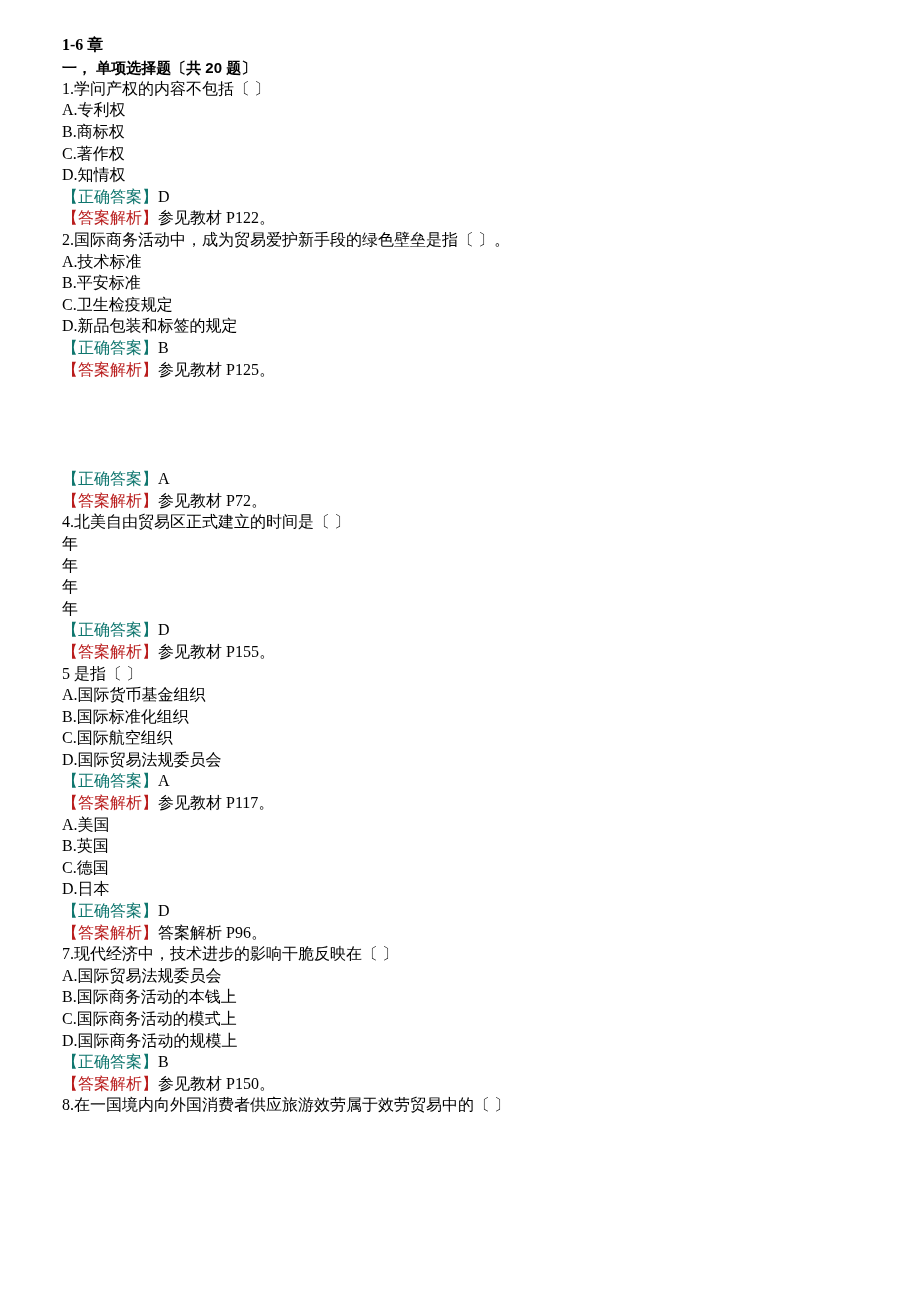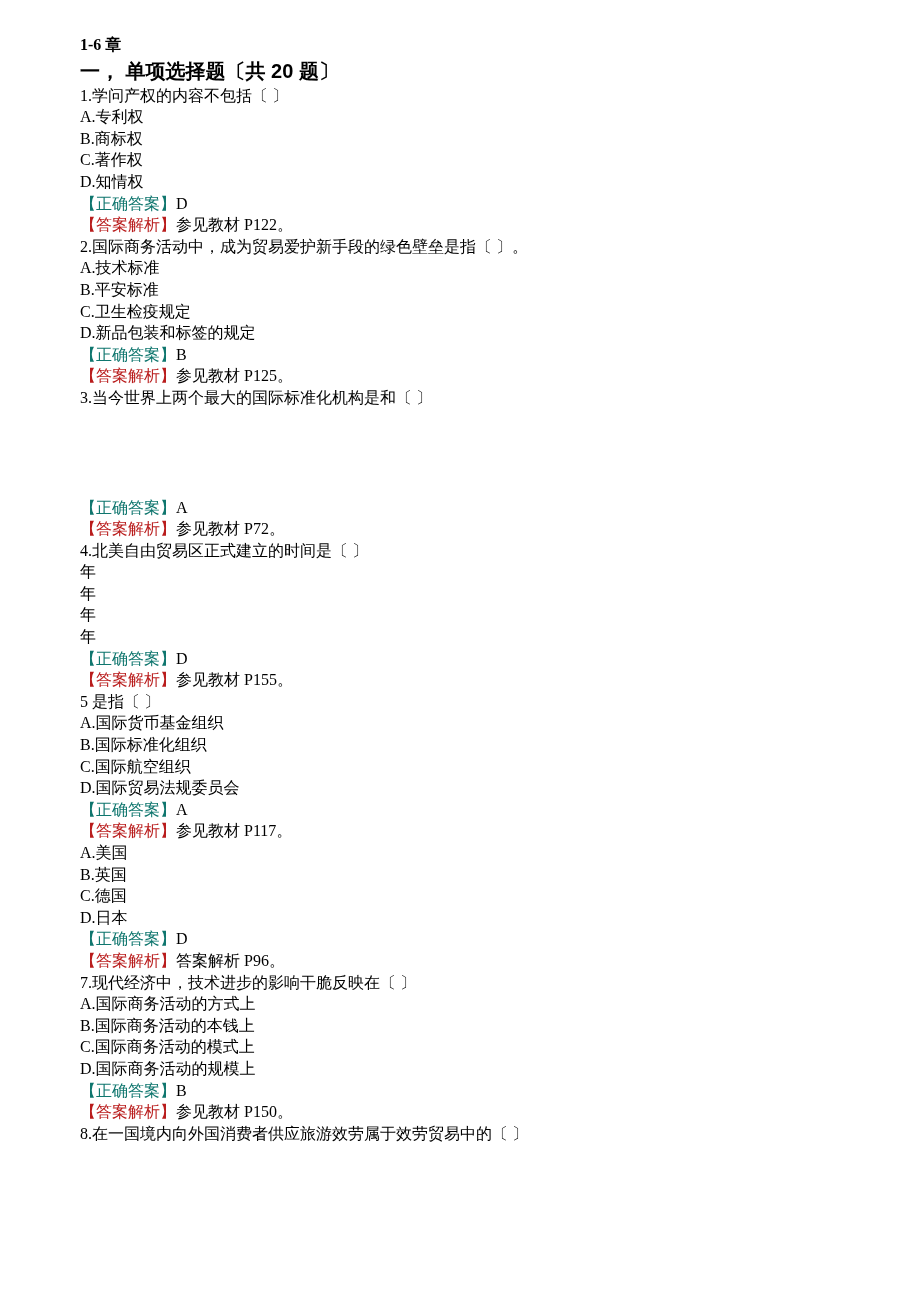--- a/index.html
+++ b/index.html
@@ -3,34 +3,34 @@
 <meta charset="utf-8">
 <style>
   body {
     margin: 0;
     padding: 0;
     background: #ffffff;
     width: 920px;
     font-family: "SimSun", "宋体", serif;
   }
   .page {
-    padding: 34px 0 0 80px;
+    padding: 34px 0 0 62px;
     width: 700px;
     line-height: 1.35;
     font-size: 16px;
     color: #000000;
   }
   .chapter {
     font-family: "SimSun", "宋体", serif;
     font-size: 16px;
     font-weight: bold;
   }
   .section-title {
     font-family: "SimHei", "黑体", sans-serif;
-    font-size: 20px;
+    font-size: 15px;
     font-weight: bold;
     margin-top: 2px;
   }
   .line {
     margin: 0;
   }
   .gap {
     height: 88px;
   }
   .correct {
@@ -56,21 +56,20 @@
   <div class="line"><span class="analysis">【答案解析】</span><span>参见教材 P122。</span></div>
 
   <div class="line">2.国际商务活动中，成为贸易爱护新手段的绿色壁垒是指〔  〕。</div>
   <div class="line">A.技术标准</div>
   <div class="line">B.平安标准</div>
   <div class="line">C.卫生检疫规定</div>
   <div class="line">D.新品包装和标签的规定</div>
   <div class="line"><span class="correct">【正确答案】</span><span>B</span></div>
   <div class="line"><span class="analysis">【答案解析】</span><span>参见教材 P125。</span></div>
 
-  <div class="line">3.当今世界上两个最大的国际标准化机构是和〔  〕</div>
   <div class="gap"></div>
   <div class="line"><span class="correct">【正确答案】</span><span>A</span></div>
   <div class="line"><span class="analysis">【答案解析】</span><span>参见教材 P72。</span></div>
 
   <div class="line">4.北美自由贸易区正式建立的时间是〔  〕</div>
   <div class="line">年</div>
   <div class="line">年</div>
   <div class="line">年</div>
   <div class="line">年</div>
   <div class="line"><span class="correct">【正确答案】</span><span>D</span></div>
@@ -85,21 +84,21 @@
   <div class="line"><span class="analysis">【答案解析】</span><span>参见教材 P117。</span></div>
 
   <div class="line">A.美国</div>
   <div class="line">B.英国</div>
   <div class="line">C.德国</div>
   <div class="line">D.日本</div>
   <div class="line"><span class="correct">【正确答案】</span><span>D</span></div>
   <div class="line"><span class="analysis">【答案解析】</span><span>答案解析 P96。</span></div>
 
   <div class="line">7.现代经济中，技术进步的影响干脆反映在〔  〕</div>
-  <div class="line">A.国际商务活动的方式上</div>
+  <div class="line">A.国际贸易法规委员会</div>
   <div class="line">B.国际商务活动的本钱上</div>
   <div class="line">C.国际商务活动的模式上</div>
   <div class="line">D.国际商务活动的规模上</div>
   <div class="line"><span class="correct">【正确答案】</span><span>B</span></div>
   <div class="line"><span class="analysis">【答案解析】</span><span>参见教材 P150。</span></div>
 
   <div class="line">8.在一国境内向外国消费者供应旅游效劳属于效劳贸易中的〔  〕</div>
 </div>
 
 </body></html>

